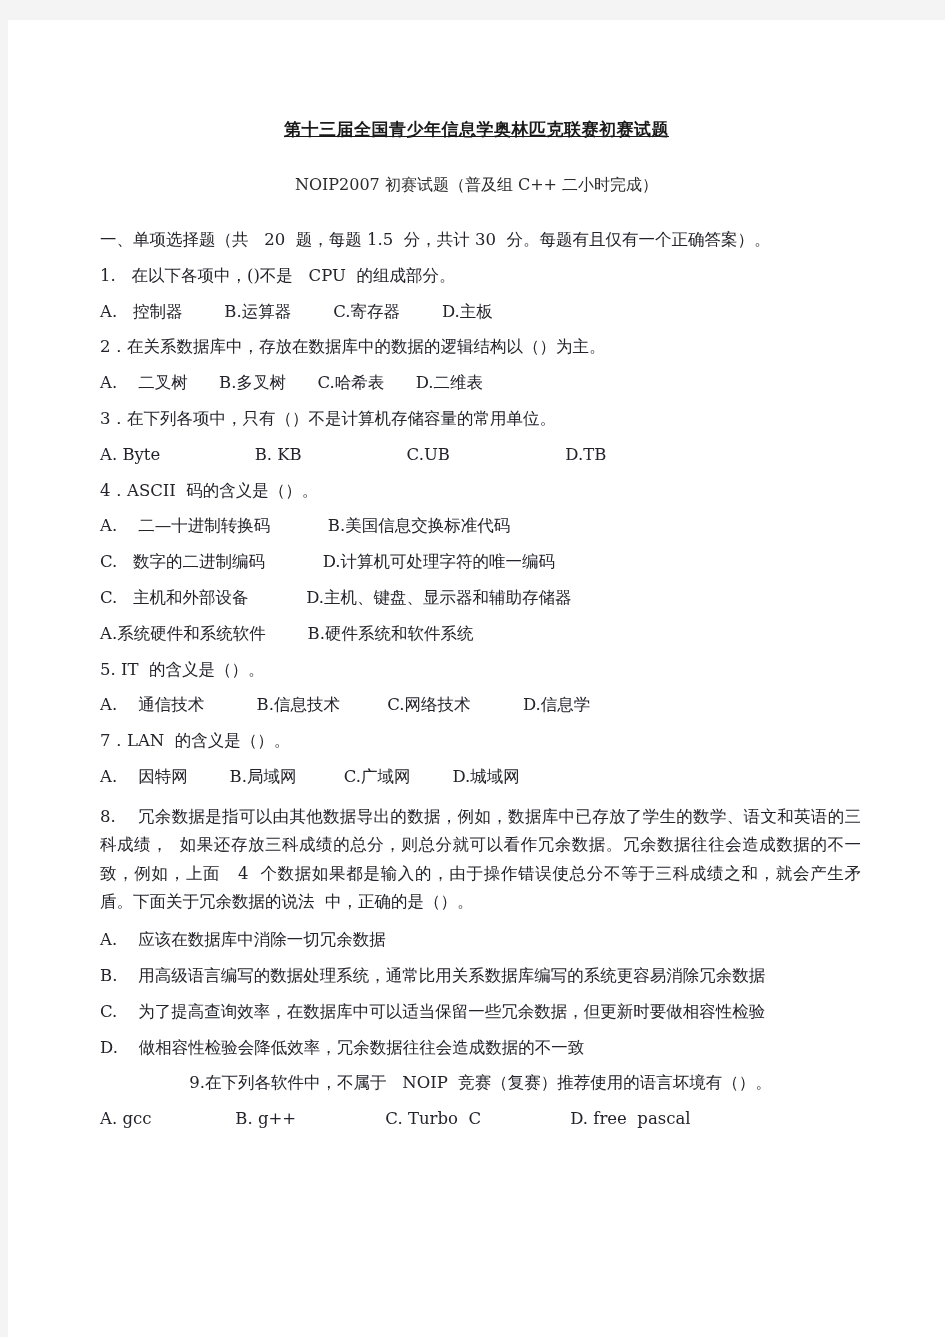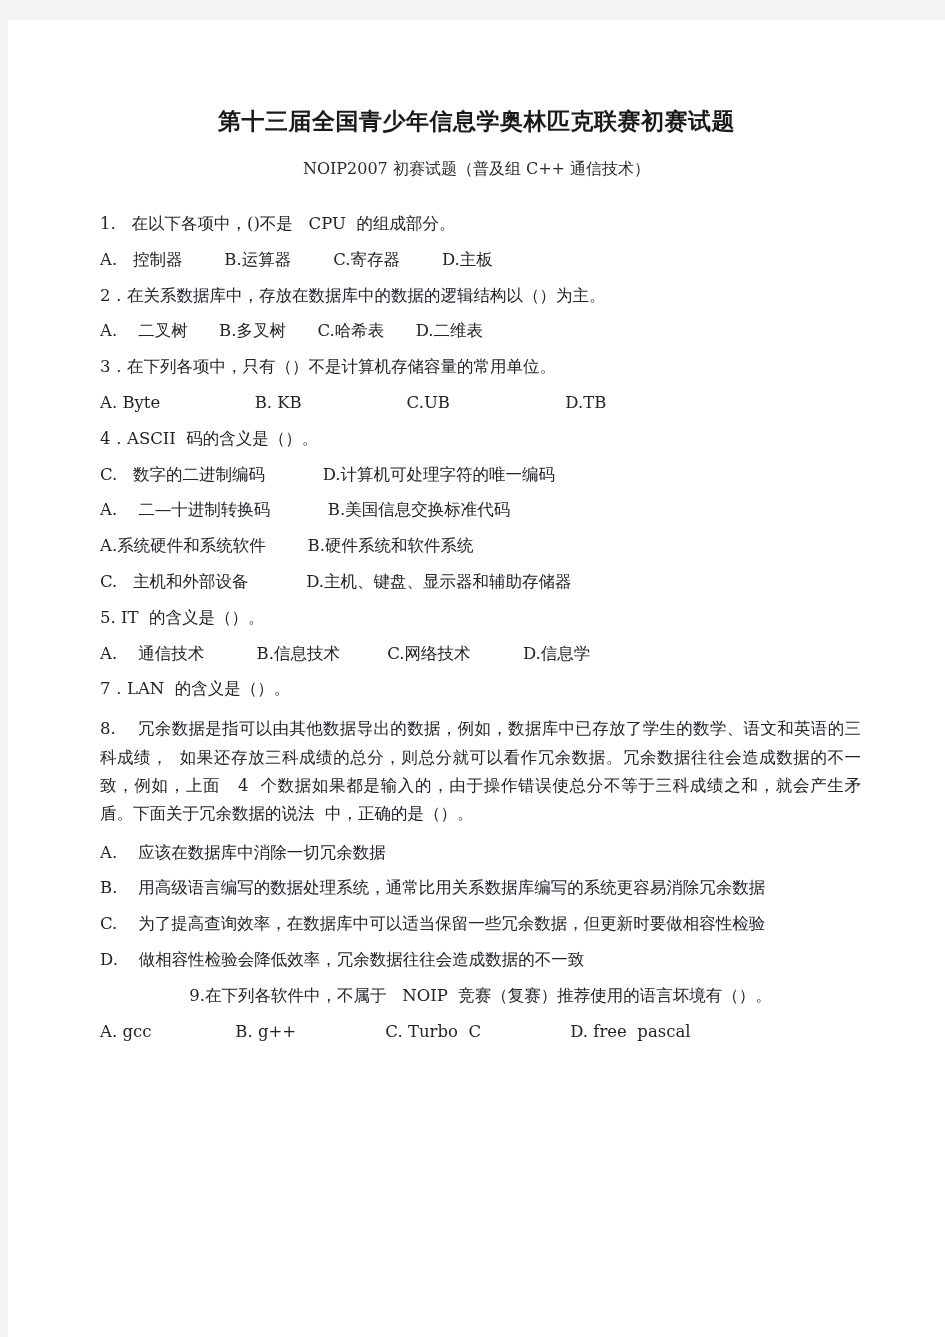--- a/index.html
+++ b/index.html
@@ -41,27 +41,28 @@
   }
   .content {
     position: absolute;
     top: 0;
     left: 0;
     width: 937px;
   }
 
   .doc-title {
     text-align: center;
-    font-size: 23px;
+    font-size: 17px;
     font-weight: bold;
     color: #1a1a1a;
     letter-spacing: 0.5px;
-    margin: 0;
+    margin: 12px;
     padding-top: 86px;
     font-family: "DejaVu Serif", "Liberation Serif", serif;
+    text-decoration: underline;
   }
   .doc-subtitle {
     text-align: center;
     font-size: 16px;
     color: #2c2c2c;
     margin: 0;
     padding-top: 22px;
     font-family: "DejaVu Serif", "Liberation Serif", serif;
   }
 
@@ -97,45 +98,47 @@
 <body>
 
 <div class="page-shadow-top"></div>
 <div class="page-shadow-left"></div>
 
 <div class="page">
   <div class="content">
 
     <h1 class="doc-title">第十三届全国青少年信息学奥林匹克联赛初赛试题</h1>
 
-    <div class="doc-subtitle">NOIP2007  初赛试题（普及组   C++   通信技术）</div>
+    <div class="doc-subtitle">NOIP2007  初赛试题（普及组   C++   二小时完成）</div>
 
     <div class="body-block">
 
+      <p class="line q">一、单项选择题（共   20  题，每题 1.5  分，共计 30  分。每题有且仅有一个正确答案）。</p>
 
       <p class="line q">1.   在以下各项中，()不是   CPU  的组成部分。</p>
       <p class="line opt">A.   控制器        B.运算器        C.寄存器        D.主板</p>
 
       <p class="line q">2．在关系数据库中，存放在数据库中的数据的逻辑结构以（）为主。</p>
       <p class="line opt">A.    二叉树      B.多叉树      C.哈希表      D.二维表</p>
 
       <p class="line q">3．在下列各项中，只有（）不是计算机存储容量的常用单位。</p>
       <p class="line opt">A. Byte                  B. KB                    C.UB                      D.TB</p>
 
       <p class="line q">4．ASCII  码的含义是（）。</p>
+      <p class="line opt">A.    二—十进制转换码           B.美国信息交换标准代码</p>
       <p class="line opt">C.   数字的二进制编码           D.计算机可处理字符的唯一编码</p>
-      <p class="line opt">A.    二—十进制转换码           B.美国信息交换标准代码</p>
 
+      <p class="line opt">C.   主机和外部设备           D.主机、键盘、显示器和辅助存储器</p>
       <p class="line opt">A.系统硬件和系统软件        B.硬件系统和软件系统</p>
-      <p class="line opt">C.   主机和外部设备           D.主机、键盘、显示器和辅助存储器</p>
 
       <p class="line q">5. IT  的含义是（）。</p>
       <p class="line opt">A.    通信技术          B.信息技术         C.网络技术          D.信息学</p>
 
       <p class="line q">7．LAN  的含义是（）。</p>
+      <p class="line opt">A.    因特网        B.局域网         C.广域网        D.城域网</p>
 
       <p class="line para">8.    冗余数据是指可以由其他数据导出的数据，例如，数据库中已存放了学生的数学、语文和英语的三科成绩，  如果还存放三科成绩的总分，则总分就可以看作冗余数据。冗余数据往往会造成数据的不一致，例如，上面   4  个数据如果都是输入的，由于操作错误使总分不等于三科成绩之和，就会产生矛盾。下面关于冗余数据的说法  中，正确的是（）。</p>
       <p class="line opt">A.    应该在数据库中消除一切冗余数据</p>
       <p class="line opt">B.    用高级语言编写的数据处理系统，通常比用关系数据库编写的系统更容易消除冗余数据</p>
       <p class="line opt">C.    为了提高查询效率，在数据库中可以适当保留一些冗余数据，但更新时要做相容性检验</p>
       <p class="line opt">D.    做相容性检验会降低效率，冗余数据往往会造成数据的不一致</p>
 
       <p class="line q tight">9.在下列各软件中，不属于   NOIP  竞赛（复赛）推荐使用的语言坏境有（）。</p>
       <p class="line opt">A. gcc                B. g++                 C. Turbo  C                 D. free  pascal</p>
 

